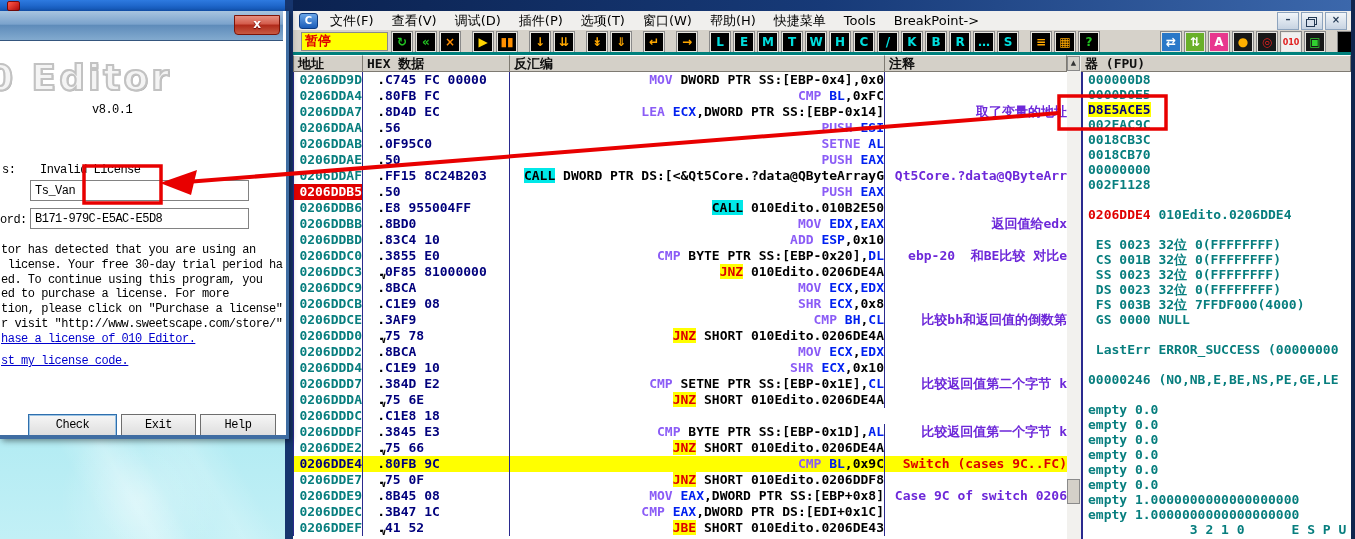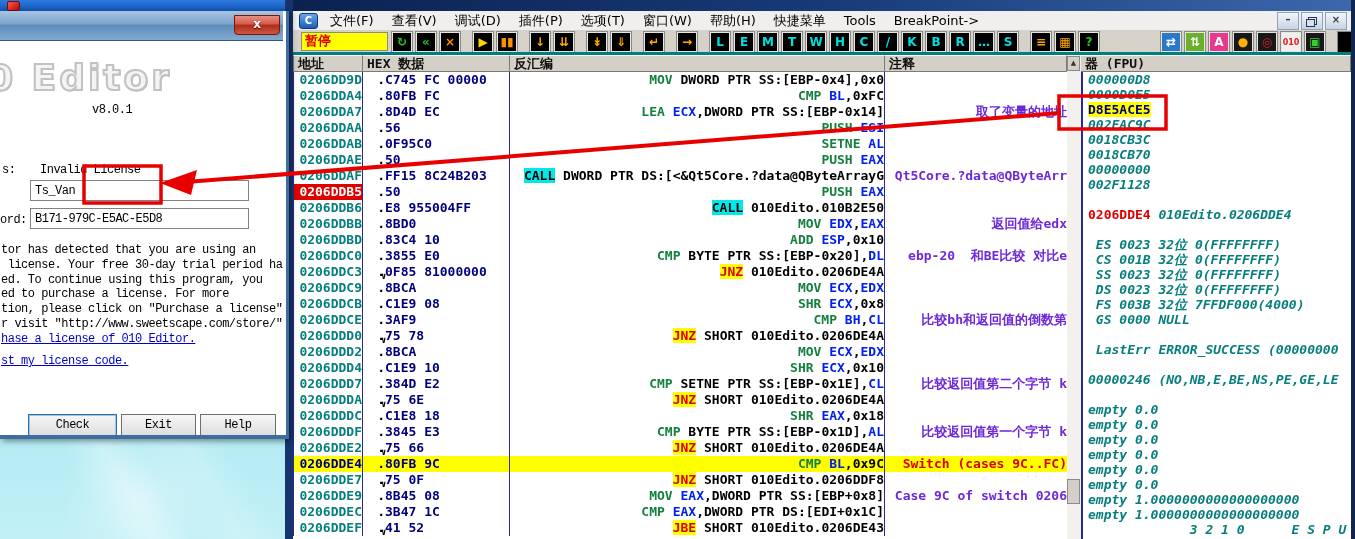--- a/index.html
+++ b/index.html
@@ -110,40 +110,40 @@
     border-left:1px solid #2a2a8e;border-right:1px solid #2a2a8e;overflow:hidden;}
   .rowy .c-addr{color:#00007c;}
   .addr-red{background:#e00000;color:#fff;}
   .c-hex{width:147px;flex:none;border-right:1px solid #2a2a8e;box-sizing:border-box;overflow:hidden;
     color:#00007c;display:flex;}
   .dot{width:22px;flex:none;color:#000;padding-left:8px;box-sizing:border-box;}
   .dotv{font-size:9px;color:#000;position:relative;top:4px;left:-4px;width:0;}
   .c-ins{width:375px;flex:none;border-right:1px solid #2a2a8e;box-sizing:border-box;overflow:hidden;
     padding-left:3px;color:#000;}
   .c-cmt{flex:1;box-sizing:border-box;overflow:hidden;padding-left:5px;color:#6d28d9;}
-  .sg-m{color:#15803d;}
+  .sg-m{color:#8b5cf6;}
   .sg-k{color:#000;}
   .sg-r{color:#0020f0;}
   .sg-ch{background:#00e8e8;color:#000;}
   .sg-jh{background:#ffff00;color:#dd0000;}
   .cmt-ry{color:#dd0000;}
 
   
   #dis-scroll{position:absolute;left:774px;top:55px;width:14px;height:484px;background:#f2f1ee;}
   #dis-scroll .sb-up{position:absolute;left:0;top:1px;width:13px;height:15px;background:#d4d0c8;
     border:1px solid #8a8a8a;box-sizing:border-box;font:7px "DejaVu Sans",sans-serif;color:#333;
     text-align:center;line-height:13px;}
   #dis-scroll .sb-thumb{position:absolute;left:0;top:424px;width:13px;height:25px;background:#d4d0c8;
     border:1px solid #8a8a8a;box-sizing:border-box;}
 
   
   #reg-body{position:absolute;left:788px;top:72px;width:270px;height:467px;background:#fff;overflow:hidden;
     border-left:2px solid #2a2a8e;box-sizing:border-box;font:bold 13px "DejaVu Sans Mono",monospace;}
   .regline{height:15px;line-height:15px;white-space:pre;padding-left:5px;overflow:hidden;}
-  .rg-teal{color:#077e7e;font-style:italic;}
+  .rg-teal{color:#077e7e;}
   .rg-red{color:#e00000;}
   .rg-hl{background:#ffff00;color:#00007c;}
 
   #dbg-rightborder{position:absolute;right:0;top:0;width:4px;height:539px;background:#10264e;}
 
   
   #annot{left:0;top:0;width:1355px;height:539px;z-index:6;pointer-events:none;}
 </style>
 </head>
 <body>
@@ -259,21 +259,21 @@
         <div class="drow"><div class="c-addr">0206DDC0</div><div class="c-hex"><span class="dot">.</span><span>3855 E0</span></div><div class="c-ins"><span class="sg-m">CMP </span><span class="sg-k">BYTE PTR SS:[EBP-0x20],</span><span class="sg-r">DL</span></div><div class="c-cmt">ebp-20  和BE比较 对比e</div></div>
         <div class="drow"><div class="c-addr">0206DDC3</div><div class="c-hex"><span class="dot">.</span><span class="dotv">∨</span><span>0F85 81000000</span></div><div class="c-ins"><span class="sg-jh">JNZ</span><span class="sg-k"> 010Edito.0206DE4A</span></div><div class="c-cmt"></div></div>
         <div class="drow"><div class="c-addr">0206DDC9</div><div class="c-hex"><span class="dot">.</span><span>8BCA</span></div><div class="c-ins"><span class="sg-m">MOV </span><span class="sg-r">ECX</span><span class="sg-k">,</span><span class="sg-r">EDX</span></div><div class="c-cmt"></div></div>
         <div class="drow"><div class="c-addr">0206DDCB</div><div class="c-hex"><span class="dot">.</span><span>C1E9 08</span></div><div class="c-ins"><span class="sg-m">SHR </span><span class="sg-r">ECX</span><span class="sg-k">,0x8</span></div><div class="c-cmt"></div></div>
         <div class="drow"><div class="c-addr">0206DDCE</div><div class="c-hex"><span class="dot">.</span><span>3AF9</span></div><div class="c-ins"><span class="sg-m">CMP </span><span class="sg-r">BH</span><span class="sg-k">,</span><span class="sg-r">CL</span></div><div class="c-cmt">比较bh和返回值的倒数第</div></div>
         <div class="drow"><div class="c-addr">0206DDD0</div><div class="c-hex"><span class="dot">.</span><span class="dotv">∨</span><span>75 78</span></div><div class="c-ins"><span class="sg-jh">JNZ</span><span class="sg-k"> SHORT 010Edito.0206DE4A</span></div><div class="c-cmt"></div></div>
         <div class="drow"><div class="c-addr">0206DDD2</div><div class="c-hex"><span class="dot">.</span><span>8BCA</span></div><div class="c-ins"><span class="sg-m">MOV </span><span class="sg-r">ECX</span><span class="sg-k">,</span><span class="sg-r">EDX</span></div><div class="c-cmt"></div></div>
         <div class="drow"><div class="c-addr">0206DDD4</div><div class="c-hex"><span class="dot">.</span><span>C1E9 10</span></div><div class="c-ins"><span class="sg-m">SHR </span><span class="sg-r">ECX</span><span class="sg-k">,0x10</span></div><div class="c-cmt"></div></div>
         <div class="drow"><div class="c-addr">0206DDD7</div><div class="c-hex"><span class="dot">.</span><span>384D E2</span></div><div class="c-ins"><span class="sg-m">CMP </span><span class="sg-k">SETNE PTR SS:[EBP-0x1E],</span><span class="sg-r">CL</span></div><div class="c-cmt">比较返回值第二个字节 k</div></div>
         <div class="drow"><div class="c-addr">0206DDDA</div><div class="c-hex"><span class="dot">.</span><span class="dotv">∨</span><span>75 6E</span></div><div class="c-ins"><span class="sg-jh">JNZ</span><span class="sg-k"> SHORT 010Edito.0206DE4A</span></div><div class="c-cmt"></div></div>
-        <div class="drow"><div class="c-addr">0206DDDC</div><div class="c-hex"><span class="dot">.</span><span>C1E8 18</span></div><div class="c-ins"><span class="sg-m">SHR </span><span class="sg-r">EAX</span><span class="sg-k">,0x18</span></div><div class="c-cmt"></div></div>
+        <div class="drow"><div class="c-addr">0206DDDC</div><div class="c-hex"><span class="dot">.</span><span>C1E8 18</span></div><div class="c-cmt"></div></div>
         <div class="drow"><div class="c-addr">0206DDDF</div><div class="c-hex"><span class="dot">.</span><span>3845 E3</span></div><div class="c-ins"><span class="sg-m">CMP </span><span class="sg-k">BYTE PTR SS:[EBP-0x1D],</span><span class="sg-r">AL</span></div><div class="c-cmt">比较返回值第一个字节 k</div></div>
         <div class="drow"><div class="c-addr">0206DDE2</div><div class="c-hex"><span class="dot">.</span><span class="dotv">∨</span><span>75 66</span></div><div class="c-ins"><span class="sg-jh">JNZ</span><span class="sg-k"> SHORT 010Edito.0206DE4A</span></div><div class="c-cmt"></div></div>
         <div class="drow rowy"><div class="c-addr">0206DDE4</div><div class="c-hex"><span class="dot">.</span><span>80FB 9C</span></div><div class="c-ins"><span class="sg-m">CMP </span><span class="sg-r">BL</span><span class="sg-k">,0x9C</span></div><div class="c-cmt cmt-ry">Switch (cases 9C..FC)</div></div>
         <div class="drow"><div class="c-addr">0206DDE7</div><div class="c-hex"><span class="dot">.</span><span class="dotv">∨</span><span>75 0F</span></div><div class="c-ins"><span class="sg-jh">JNZ</span><span class="sg-k"> SHORT 010Edito.0206DDF8</span></div><div class="c-cmt"></div></div>
         <div class="drow"><div class="c-addr">0206DDE9</div><div class="c-hex"><span class="dot">.</span><span>8B45 08</span></div><div class="c-ins"><span class="sg-m">MOV </span><span class="sg-r">EAX</span><span class="sg-k">,DWORD PTR SS:[EBP+0x8]</span></div><div class="c-cmt">Case 9C of switch 0206</div></div>
         <div class="drow"><div class="c-addr">0206DDEC</div><div class="c-hex"><span class="dot">.</span><span>3B47 1C</span></div><div class="c-ins"><span class="sg-m">CMP </span><span class="sg-r">EAX</span><span class="sg-k">,DWORD PTR DS:[EDI+0x1C]</span></div><div class="c-cmt"></div></div>
         <div class="drow"><div class="c-addr">0206DDEF</div><div class="c-hex"><span class="dot">.</span><span class="dotv">∨</span><span>41 52</span></div><div class="c-ins"><span class="sg-jh">JBE</span><span class="sg-k"> SHORT 010Edito.0206DE43</span></div><div class="c-cmt"></div></div>
       </div>
 
     <div id="dis-scroll">

